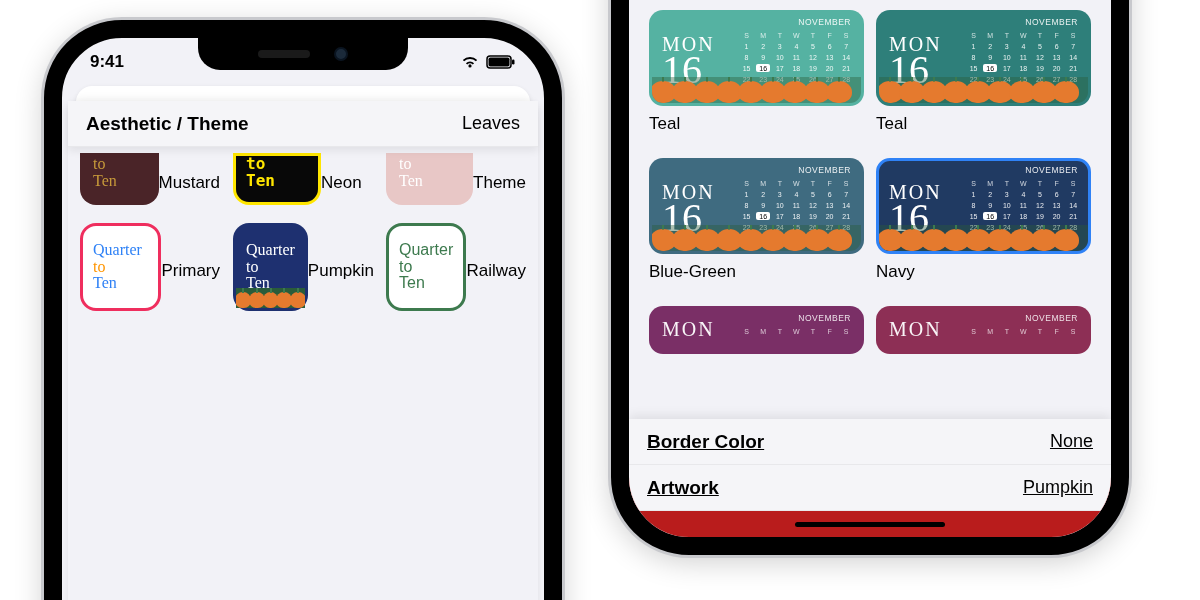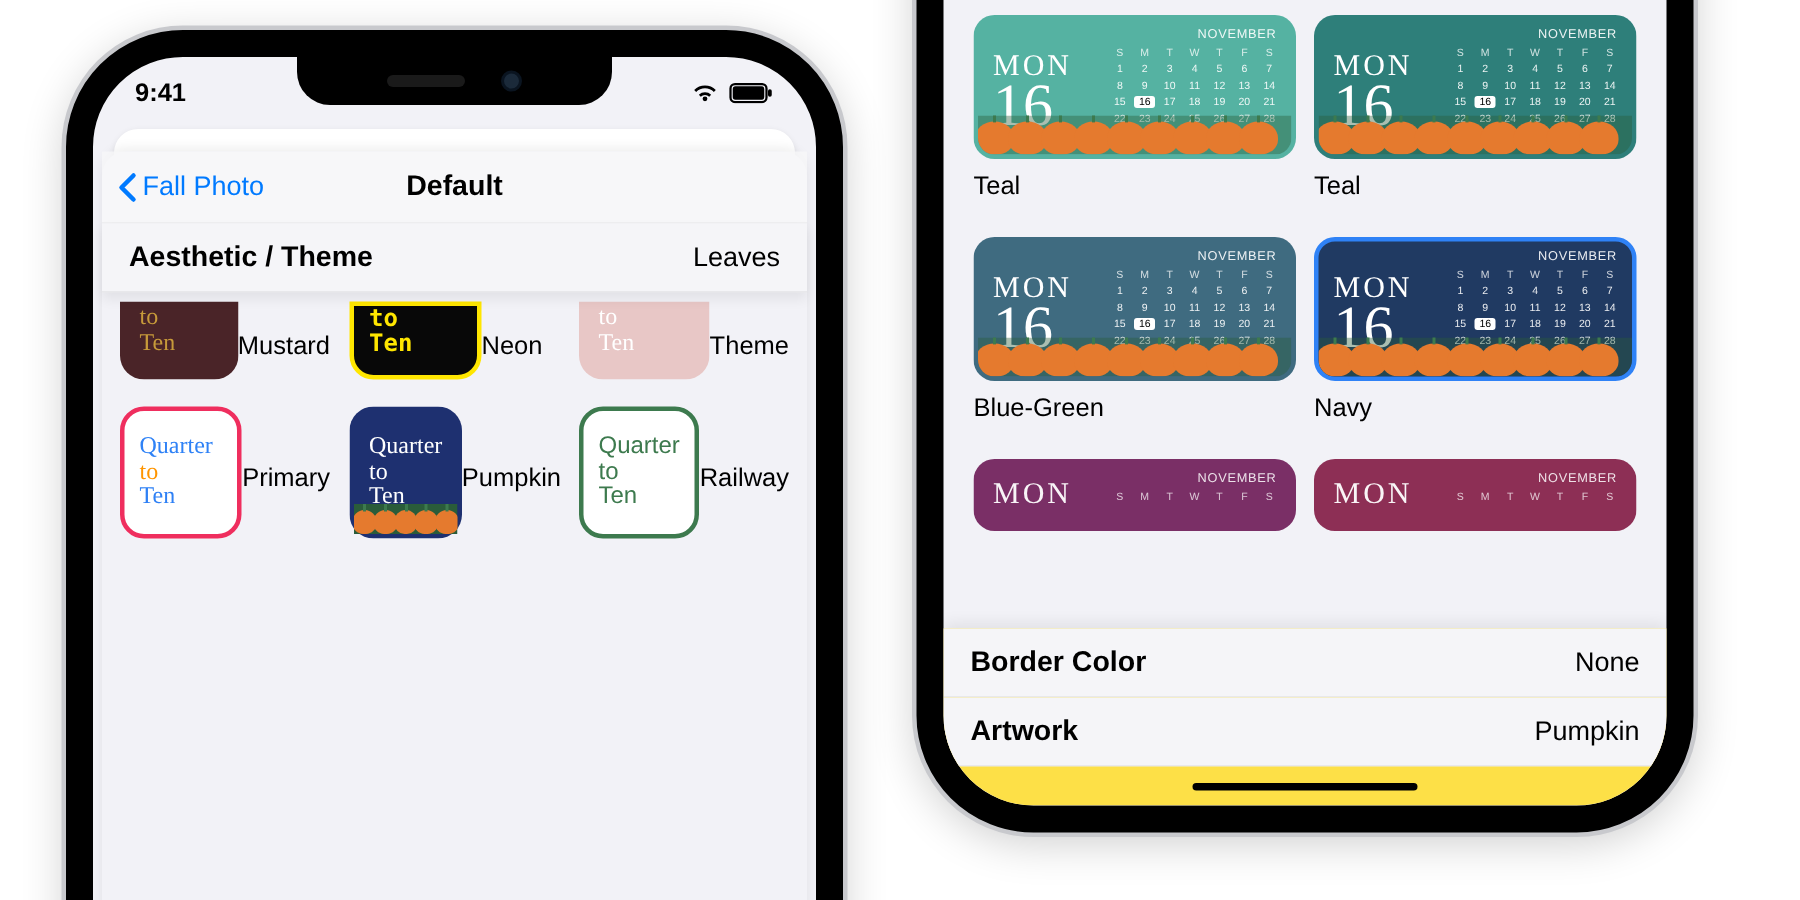--- a/index.html
+++ b/index.html
@@ -90,22 +90,22 @@
   .cal-days span { padding:.5px 0; border-radius:2px;}
   .cal-days span.today{ background:#fff; color:#000;}
   .cal-art { position:absolute; left:0; right:0; bottom:0; height:26px; display:flex; align-items:flex-end; overflow:hidden;}
   .cal-art::before{content:"";position:absolute;inset:0;background:#2a5c3a66;}
   .cal-art span{position:relative;z-index:1;width:26px;height:22px;background:#e57a2e;border-radius:50% 50% 45% 45%;margin:0 -2px;}
   .cal-art span::after{content:"";position:absolute;top:0;left:50%;width:2px;height:6px;background:#3d7a4e;transform:translate(-50%,-90%);}
   .cal-thumb.cut .cal-left,.cal-thumb.cut .cal-right{opacity:.95;}
   .bg-teal{background:#55b2a2;} .bg-aqua{background:#2e7f7a;} .bg-bluegreen{background:#3f6b80;}
   .bg-navy{background:#203a62;} .bg-purple{background:#7a2f66;} .bg-burg{background:#8d2f55;}
   .card-label{text-align:left;font-size:17px;margin:8px 0 18px;}
-  .bottom-sheet{ position:absolute; left:0; right:0; bottom:0; background:#fde047; z-index:5;
-                 box-shadow:0 -4px 10px rgba(0,0,0,.08);}
+  .bottom-sheet{ position:absolute; left:0; right:0; bottom:0; background:#b91c1c; z-index:5;
+                 box-shadow:0 -4px 10px rgba(0,0,0,.08);text-decoration:underline;}
   .home-ind{height:26px;display:flex;align-items:center;justify-content:center;}
   .home-ind div{width:150px;height:5px;background:#000;border-radius:3px;}
 </style>
 </head>
 <body>
 
 <div class="phone left">
   <div class="side-btn pb1"></div>
   <div class="side-btn pb2"></div>
   <div class="side-btn pb3"></div>
@@ -122,29 +122,20 @@
           <rect x="1" y="1" width="24" height="12" rx="3" stroke="#000" stroke-width="1.5" fill="none"></rect>
           <rect x="2.5" y="2.5" width="21" height="9" rx="1.8" fill="#000"></rect>
           <rect x="26" y="4.5" width="2.5" height="5" rx="1.2" fill="#000"></rect>
         </svg>
     </div>
   </div>
 
   <div class="sheet-peek"></div>
 
   <div class="sheet">
-    <div class="nav">
-      <div class="nav-back">
-        <svg width="13" height="20" viewBox="0 0 13 20">
-            <path fill="none" stroke="#007aff" stroke-width="3" stroke-linecap="round" stroke-linejoin="round" d="M11 2 3 10l8 8"></path>
-          </svg>
-        <span>Fall Photo</span>
-      </div>
-      <div class="nav-title">Default</div>
-    </div>
 
     <div class="setting-row floating">
       <span class="label">Aesthetic / Theme</span>
       <span class="value">Leaves</span>
     </div>
 
     <div class="theme-grid">
       <div class="theme-row">
         <div class="tile">
           <div class="thumb cut th-mustard">

